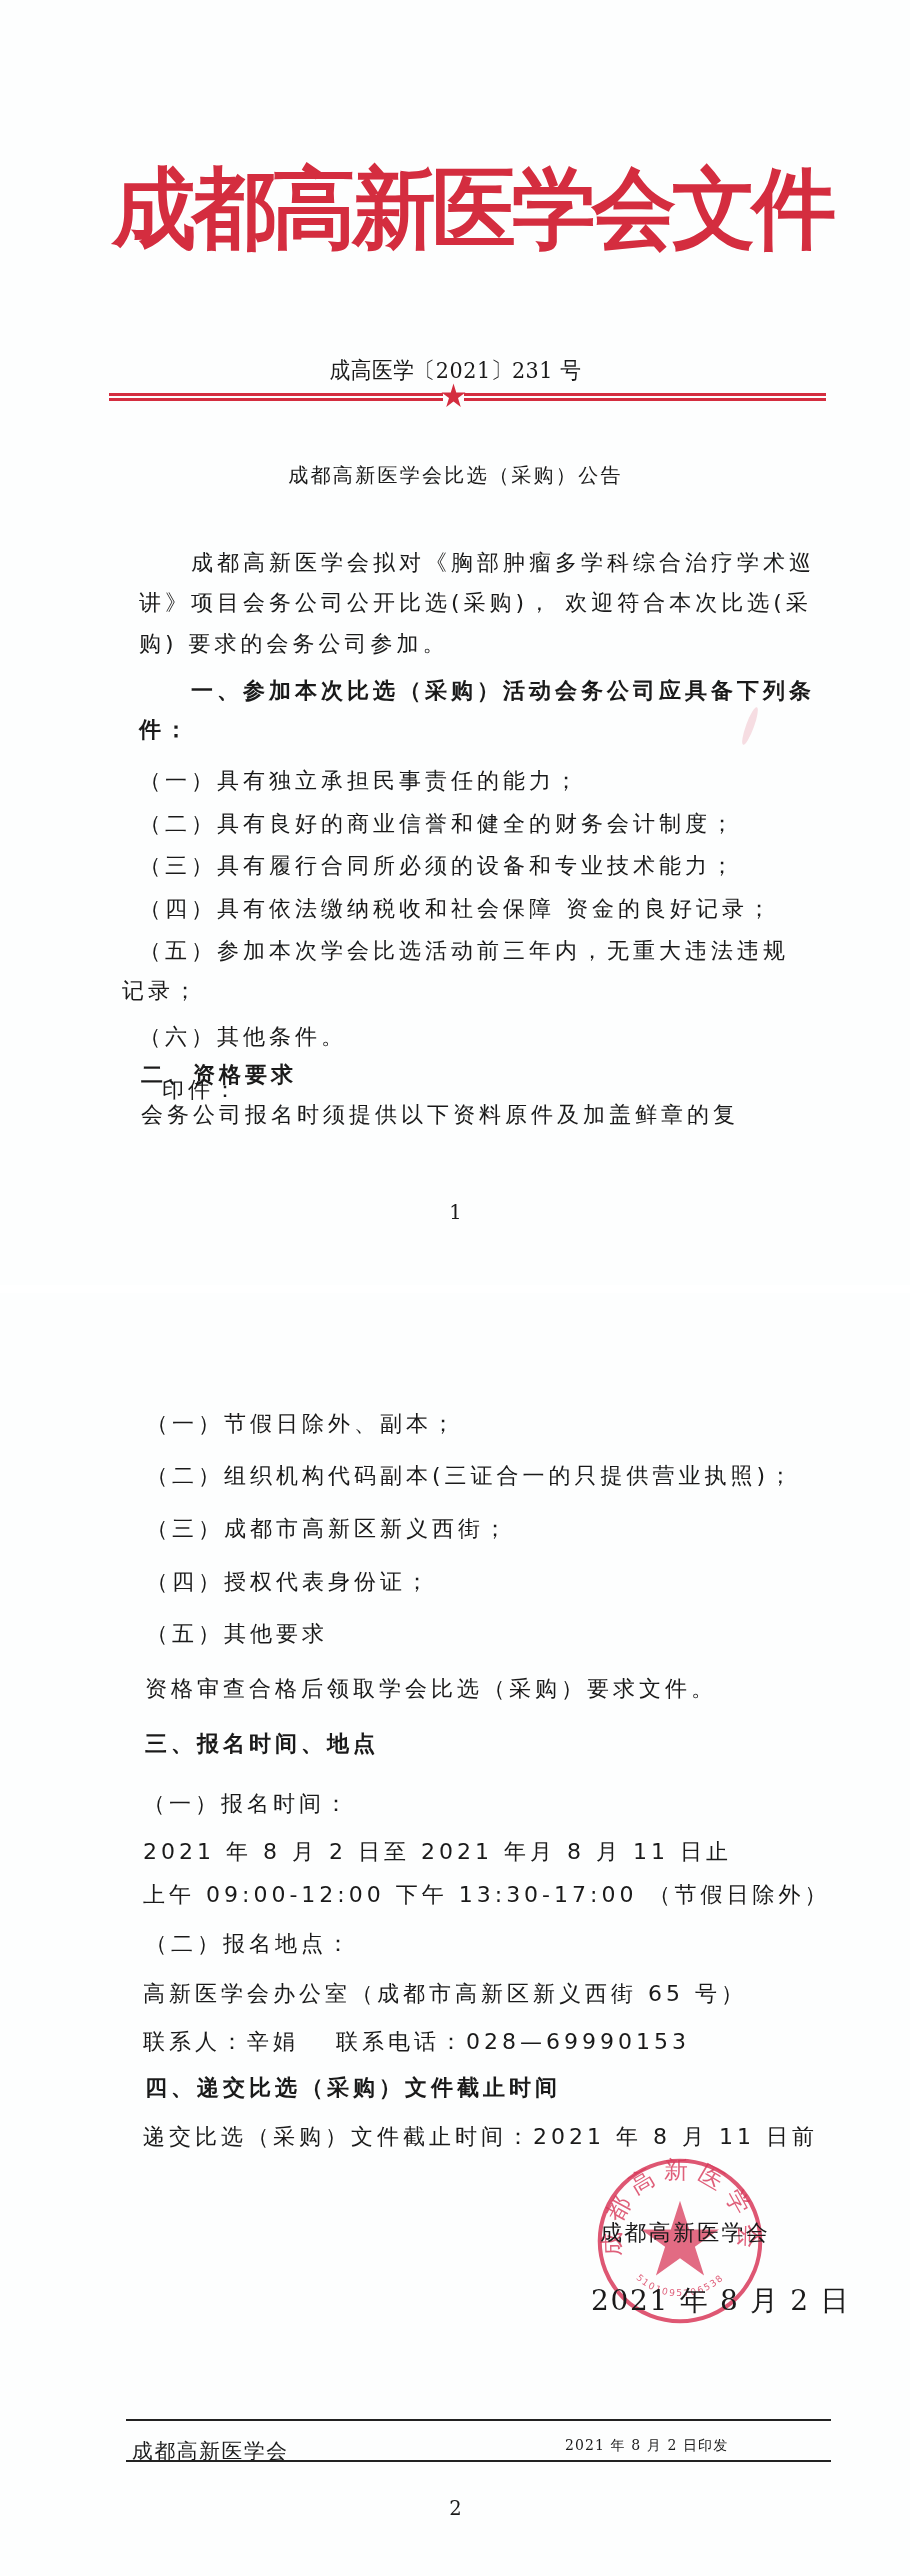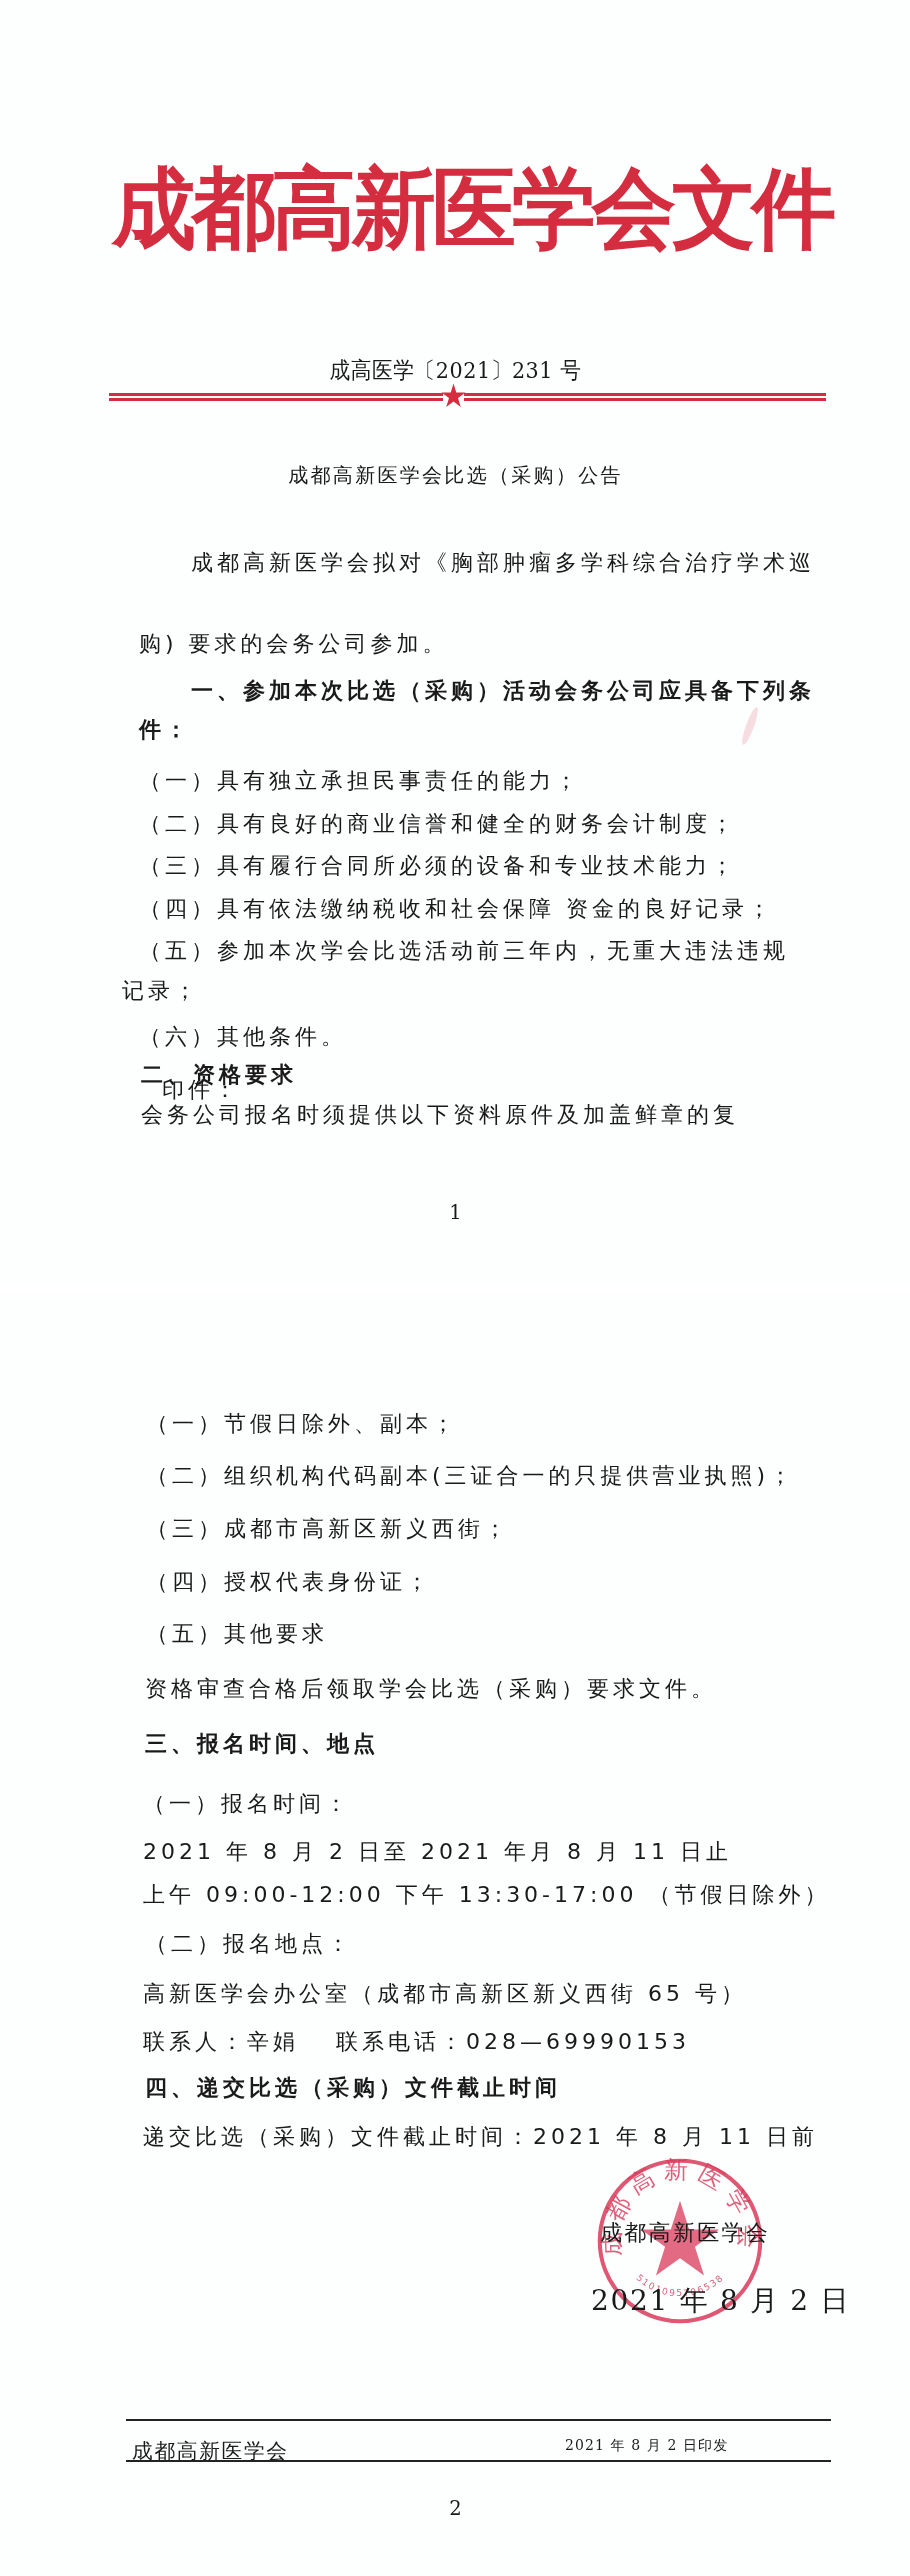--- a/index.html
+++ b/index.html
@@ -84,20 +84,21 @@
 
   <div class="redline l"></div>
   <svg class="abs star" viewBox="0 0 100 100">
     <polygon points="50,2 61,38 98,38 68,60 79,96 50,74 21,96 32,60 2,38 39,38" fill="#d42d3f"></polygon>
   </svg>
   <div class="redline r"></div>
 
   <div class="abs doc-title">成都高新医学会比选（采购）公告</div>
 
   <div class="abs body-text" style="top:545px; left:139px;">　　成都高新医学会拟对《胸部肿瘤多学科综合治疗学术巡</div>
+  <div class="abs body-text" style="top:585px; left:139px;">讲》项目会务公司公开比选(采购)， 欢迎符合本次比选(采</div>
   <div class="abs body-text" style="top:626px; left:139px;">购) 要求的会务公司参加。</div>
 
   <div class="abs body-text bold" style="top:673px; left:139px;">　　一、参加本次比选（采购）活动会务公司应具备下列条</div>
   <div class="abs body-text bold" style="top:712px; left:139px;">件：</div>
 
   <div class="abs body-text" style="top:763px; left:139px;">（一）具有独立承担民事责任的能力；</div>
   <div class="abs body-text" style="top:806px; left:139px;">（二）具有良好的商业信誉和健全的财务会计制度；</div>
   <div class="abs body-text" style="top:848px; left:139px;">（三）具有履行合同所必须的设备和专业技术能力；</div>
   <div class="abs body-text" style="top:891px; left:139px;">（四）具有依法缴纳税收和社会保障 资金的良好记录；</div>
   <div class="abs body-text" style="top:933px; left:139px;">（五）参加本次学会比选活动前三年内，无重大违法违规</div>

